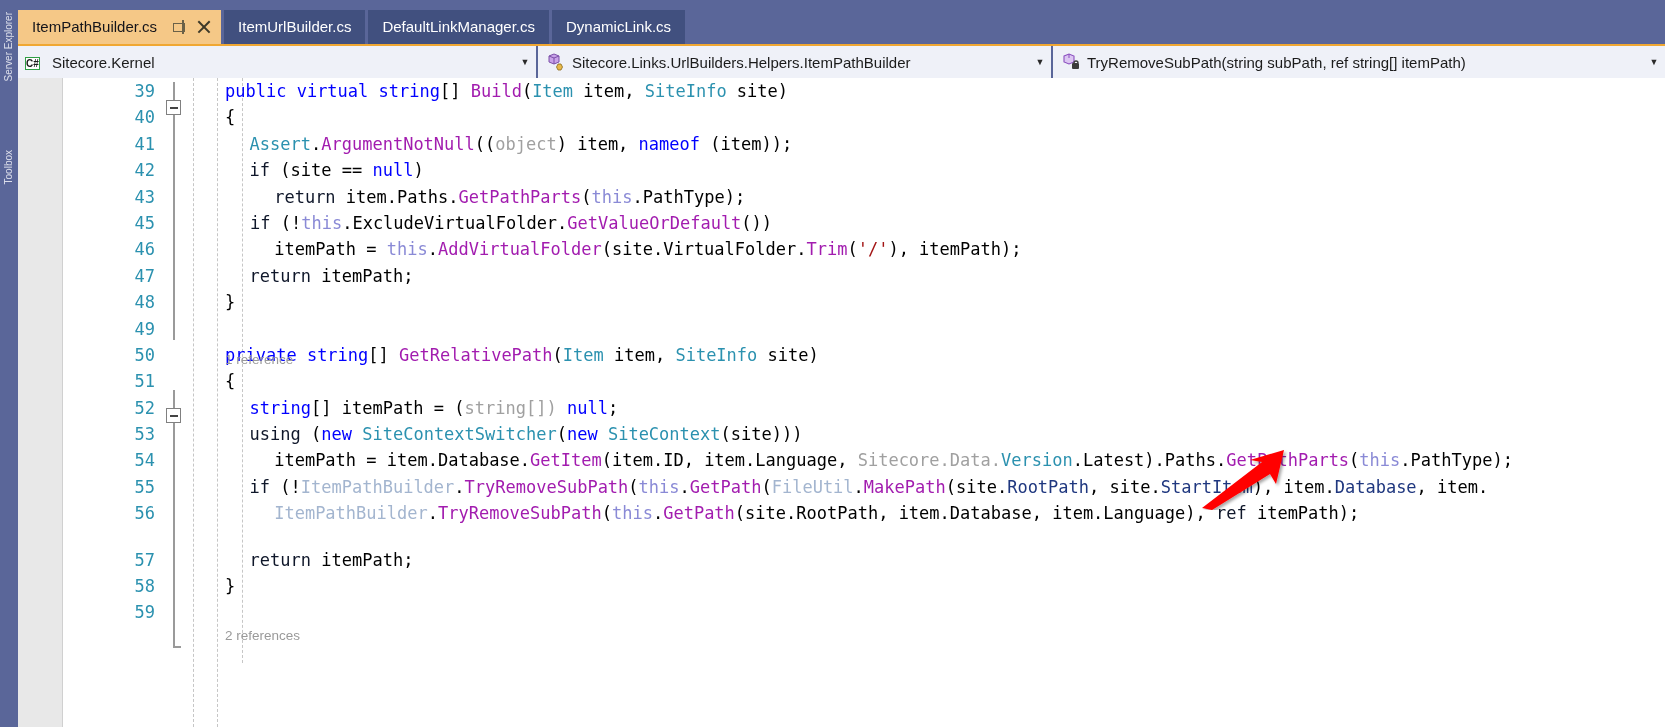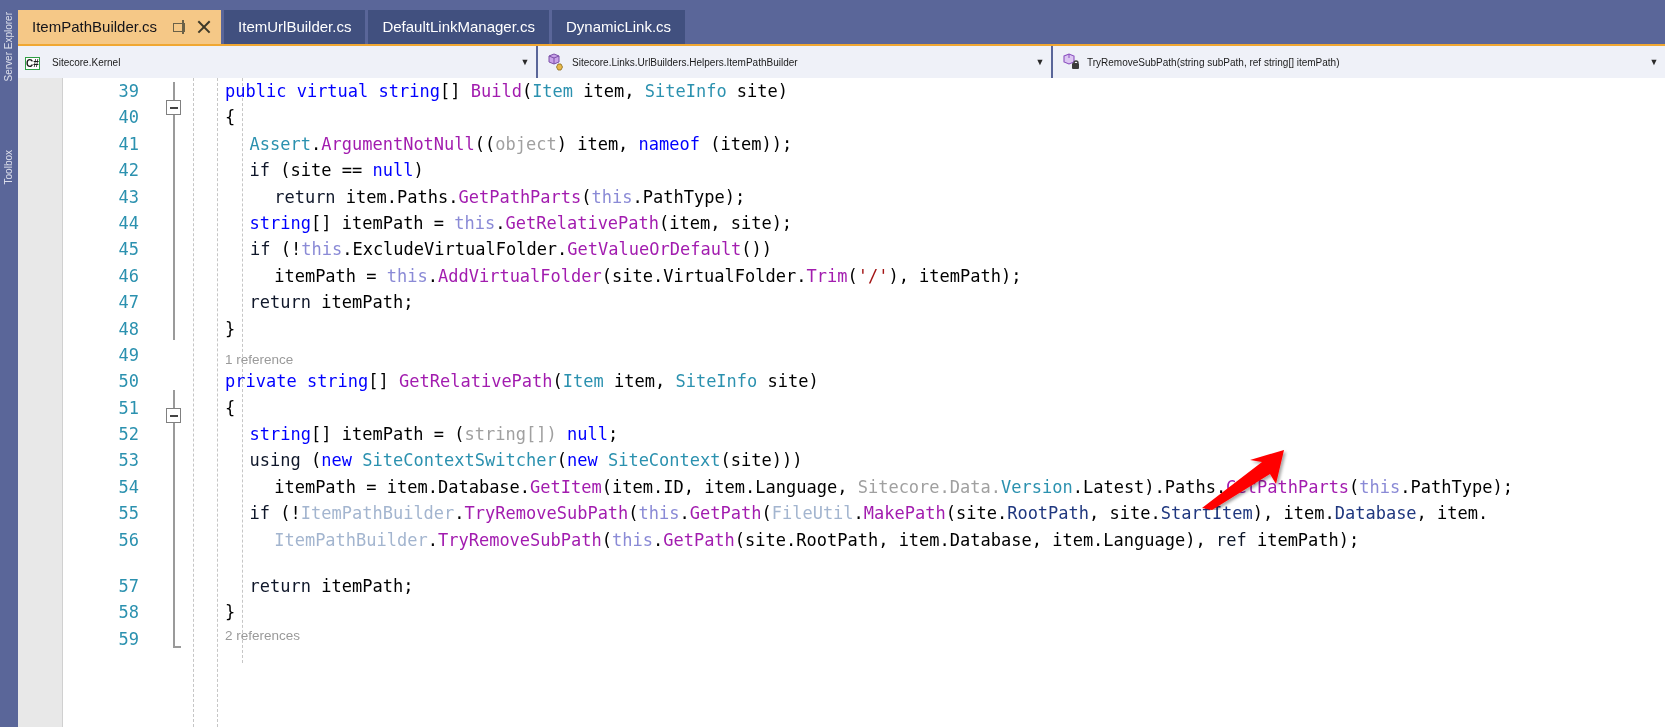--- a/index.html
+++ b/index.html
@@ -149,21 +149,21 @@
     border: 1.6px solid #2f9e44;
     background: #ffffff;
     color: #1b1b1b;
     font-size: 10px;
     line-height: 14px;
     text-align: center;
     font-family: "Liberation Sans", sans-serif;
     font-weight: bold;
   }
   .nav-text {
-    font-size: 10px;
+    font-size: 15px;
     color: #1b1b1b;
     white-space: nowrap;
     overflow: hidden;
     flex: 1 1 auto;
   }
   .nav-caret {
     width: 22px;
     flex: 0 0 auto;
     text-align: center;
     font-size: 9px;
@@ -202,21 +202,21 @@
   .line {
     position: relative;
     height: 26.4px;
     line-height: 26.4px;
     white-space: pre;
     font-family: "DejaVu Sans Mono", monospace;
     font-size: 17px;
   }
   .lineno {
     position: absolute;
-    left: 0; top: 0;
+    left: 16px; top: 0;
     width: 76px;
     text-align: right;
     color: #2b91af;
     font-family: "DejaVu Sans Mono", monospace;
     font-size: 17px;
   }
   .codetext {
     position: absolute;
     left: 162px; top: 0;
     white-space: pre;
@@ -395,21 +395,20 @@
       <div class="guide" style="left:130px; height:649px;"></div>
       <div class="guide" style="left:154px; height:649px;"></div>
       <div class="guide" style="left:179px; height:585px;"></div>
 
       <div id="lines">
           <div class="line" style="height: 26.4px;"><span class="lineno">39</span><span class="codetext" style="left: 162px;"><span class="kw">public </span><span class="kw">virtual </span><span class="kw">string</span><span class="pln">[] </span><span class="mtd">Build</span><span class="pln">(</span><span class="typ">Item</span><span class="pln"> item, </span><span class="typ">SiteInfo</span><span class="pln"> site)</span></span></div>
           <div class="line" style="height: 26.4px;"><span class="lineno">40</span><span class="codetext" style="left: 162px;"><span class="pln">{</span></span></div>
           <div class="line" style="height: 26.4px;"><span class="lineno">41</span><span class="codetext" style="left: 186.6px;"><span class="typ">Assert</span><span class="pln">.</span><span class="mtd">ArgumentNotNull</span><span class="pln">((</span><span class="gry">object</span><span class="pln">) item, </span><span class="kw">nameof</span><span class="pln"> (item));</span></span></div>
           <div class="line" style="height: 26.4px;"><span class="lineno">42</span><span class="codetext" style="left: 186.6px;"><span class="ctl">if</span><span class="pln"> (site == </span><span class="kw">null</span><span class="pln">)</span></span></div>
           <div class="line" style="height: 26.4px;"><span class="lineno">43</span><span class="codetext" style="left: 211.2px;"><span class="ctl">return</span><span class="pln"> item.</span><span class="pln">Paths</span><span class="pln">.</span><span class="mtd">GetPathParts</span><span class="pln">(</span><span class="ths">this</span><span class="pln">.</span><span class="pln">PathType</span><span class="pln">);</span></span></div>
-          <div class="line" style="height: 26.4px;"><span class="lineno">44</span><span class="codetext" style="left: 186.6px;"><span class="kw">string</span><span class="pln">[] itemPath = </span><span class="ths">this</span><span class="pln">.</span><span class="mtd">GetRelativePath</span><span class="pln">(item, site);</span></span></div>
           <div class="line" style="height: 26.4px;"><span class="lineno">45</span><span class="codetext" style="left: 187px;"><span class="ctl">if</span><span class="pln"> (!</span><span class="ths">this</span><span class="pln">.</span><span class="pln">ExcludeVirtualFolder</span><span class="pln">.</span><span class="mtd">GetValueOrDefault</span><span class="pln">())</span></span></div>
           <div class="line" style="height: 26.4px;"><span class="lineno">46</span><span class="codetext" style="left: 211.2px;"><span class="pln">itemPath = </span><span class="ths">this</span><span class="pln">.</span><span class="mtd">AddVirtualFolder</span><span class="pln">(site.</span><span class="pln">VirtualFolder</span><span class="pln">.</span><span class="mtd">Trim</span><span class="pln">(</span><span class="str">'/'</span><span class="pln">), itemPath);</span></span></div>
           <div class="line" style="height: 26.4px;"><span class="lineno">47</span><span class="codetext" style="left: 186.6px;"><span class="ctl">return</span><span class="pln"> itemPath;</span></span></div>
           <div class="line" style="height: 26.4px; padding-left: 35px;"><span class="lineno">48</span><span class="codetext" style="left: 162px;"><span class="pln">}</span></span></div>
           <div class="line" style="height: 26.4px;"><span class="lineno">49</span><span class="codetext" style="left: 162px;"></span></div>
           <div class="line" style="height: 26.4px;"><span class="lineno">50</span><span class="codetext" style="left: 162px;"><span class="kw">private </span><span class="kw">string</span><span class="pln">[] </span><span class="mtd">GetRelativePath</span><span class="pln">(</span><span class="typ">Item</span><span class="pln"> item, </span><span class="typ">SiteInfo</span><span class="pln"> site)</span></span></div>
           <div class="line" style="height: 26.4px;"><span class="lineno">51</span><span class="codetext" style="left: 162px;"><span class="pln">{</span></span></div>
           <div class="line" style="height: 26.4px;"><span class="lineno">52</span><span class="codetext" style="left: 186.6px;"><span class="kw">string</span><span class="pln">[] itemPath = (</span><span class="gry">string</span><span class="gry">[]) </span><span class="kw">null</span><span class="pln">;</span></span></div>
           <div class="line" style="height: 26.4px;"><span class="lineno">53</span><span class="codetext" style="left: 186.6px;"><span class="ctl">using</span><span class="pln"> (</span><span class="kw">new</span><span class="pln"> </span><span class="typ">SiteContextSwitcher</span><span class="pln">(</span><span class="kw">new</span><span class="pln"> </span><span class="typ">SiteContext</span><span class="pln">(site)))</span></span></div>
           <div class="line" style="height: 26.4px;"><span class="lineno">54</span><span class="codetext" style="left: 211.2px;"><span class="pln">itemPath = item.</span><span class="pln">Database</span><span class="pln">.</span><span class="mtd">GetItem</span><span class="pln">(item.</span><span class="pln">ID</span><span class="pln">, item.</span><span class="pln">Language</span><span class="pln">, </span><span class="gry">Sitecore</span><span class="gry">.</span><span class="gry">Data</span><span class="gry">.</span><span class="typ">Version</span><span class="pln">.</span><span class="pln">Latest</span><span class="pln">).</span><span class="pln">Paths</span><span class="pln">.</span><span class="mtd">GetPathParts</span><span class="pln">(</span><span class="ths">this</span><span class="pln">.</span><span class="pln">PathType</span><span class="pln">);</span></span></div>

